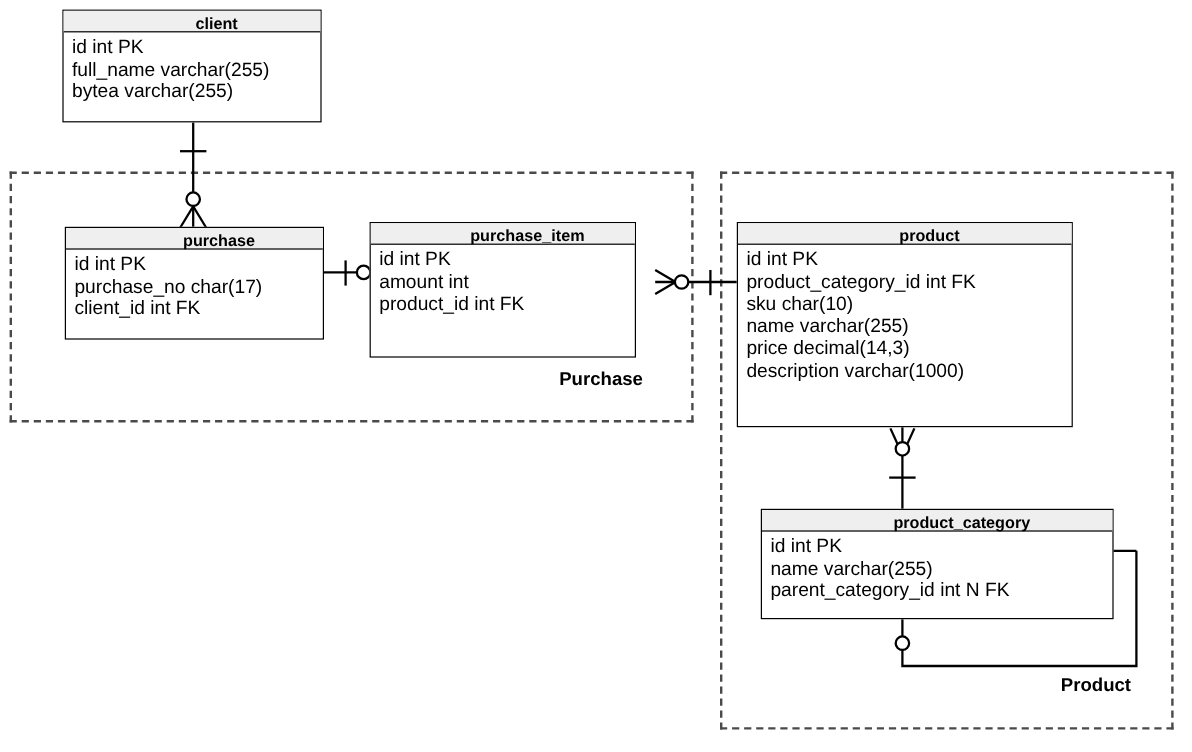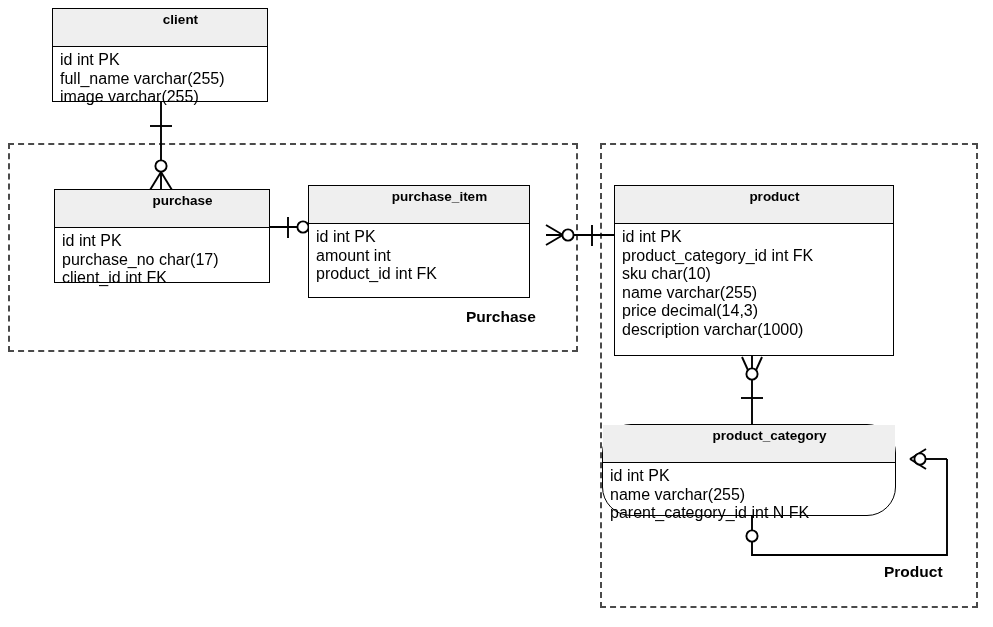--- a/index.html
+++ b/index.html
@@ -19,21 +19,21 @@
     border:1.6px solid #000000;
     box-sizing:border-box;
   }
   .entity-title{
     background:#efefef;
     border-bottom:1.6px solid #000000;
     text-align:center;
     font-weight:bold;
     font-size:13.5px;
     line-height:22px;
-    height:38px;
+    height:18px;
     box-sizing:border-box;
     padding-left:41px;
   }
   .entity-body{
     padding:4px 7px 5px 7px;
   }
 
   
   .va .a-name{}
   .va .a-type{left:var(--typecol);}
@@ -125,21 +125,21 @@
         <span class="a-name">id</span>
         <span class="a-type">int</span>
         <span class="a-key">PK</span>
       </div>
       <div class="attr-row va" style="--typecol:86px;">
         <span class="a-name">full_name</span>
         <span class="a-type">varchar(255)</span>
         <span class="a-key"></span>
       </div>
       <div class="attr-row va" style="--typecol:86px;">
-        <span class="a-name">image</span>
+        <span class="a-name">bytea</span>
         <span class="a-type">varchar(255)</span>
         <span class="a-key"></span>
       </div>
     </div>
   </div>
 
   <div class="entity" style="left:54px;top:189px;width:216px;height:94px;">
     <div class="entity-title">purchase</div>
     <div class="entity-body">
       <div class="attr-row va" style="--typecol:122px;">
@@ -210,21 +210,21 @@
         <span class="a-key"></span>
       </div>
       <div class="attr-row va" style="--typecol:159px;">
         <span class="a-name">description</span>
         <span class="a-type">varchar(1000)</span>
         <span class="a-key"></span>
       </div>
     </div>
   </div>
 
-  <div class="entity" style="left:602px;top:424px;width:294px;height:92px;border-radius:29px;">
+  <div class="entity" style="left:634px;top:424px;width:294px;height:92px;">
     <div class="entity-title">product_category</div>
     <div class="entity-body">
       <div class="attr-row va" style="--typecol:159px;">
         <span class="a-name">id</span>
         <span class="a-type">int</span>
         <span class="a-key">PK</span>
       </div>
       <div class="attr-row va" style="--typecol:159px;">
         <span class="a-name">name</span>
         <span class="a-type">varchar(255)</span>

